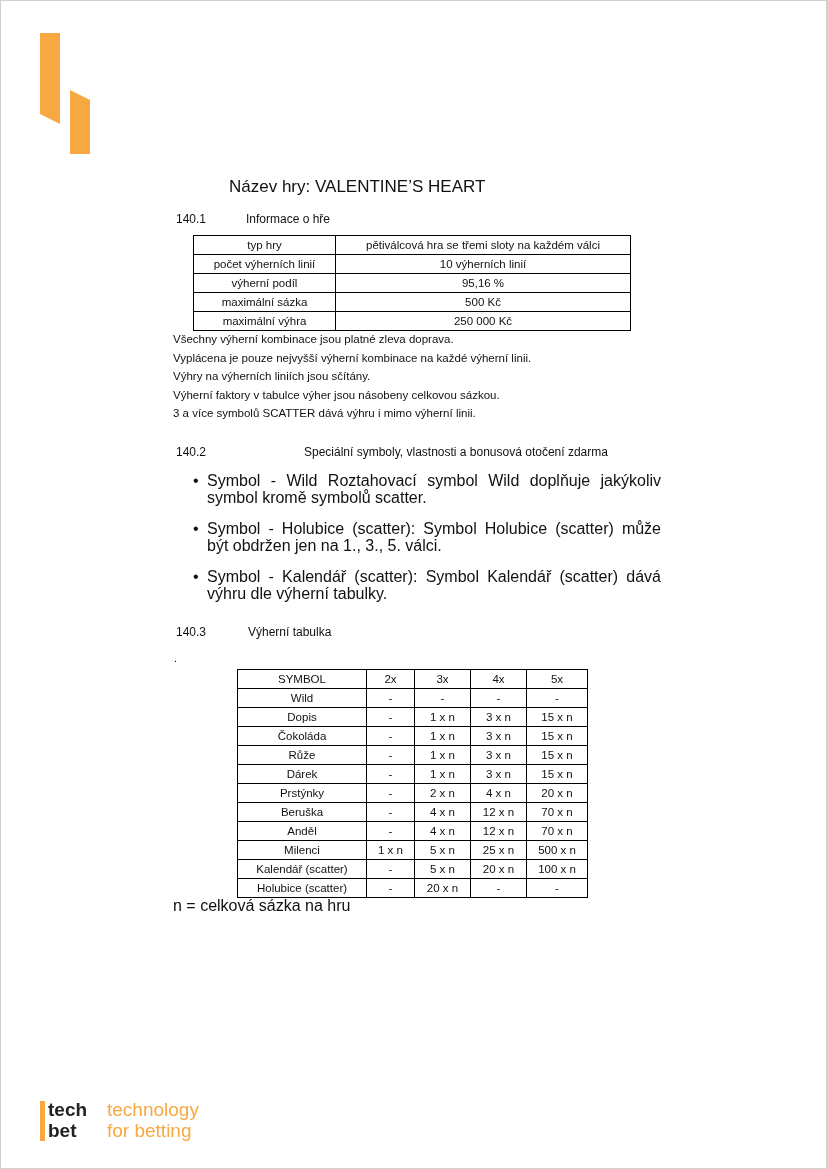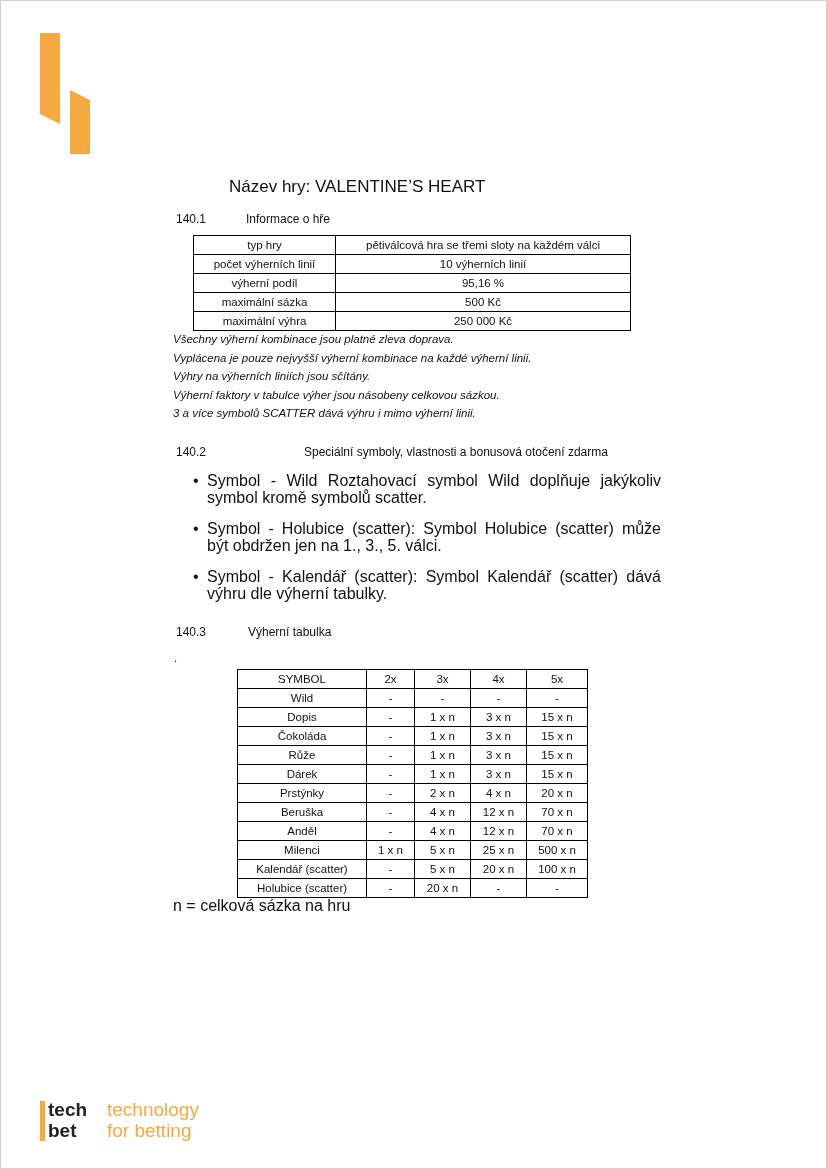--- a/index.html
+++ b/index.html
@@ -8,21 +8,21 @@
   .page-border { position: absolute; left: 0; top: 0; width: 825px; height: 1167px; border: 1px solid #d0d0d0; }
   .logo-top { position: absolute; left: 40px; top: 33px; width: 52px; height: 122px; }
   .title { position: absolute; left: 229px; top: 177px; font-size: 17px; }
   .sec-h { position: absolute; font-size: 12px; }
   .sec-h .num { display: inline-block; }
   .sec-h .txt { position: absolute; white-space: nowrap; text-align: center; }
   table { border-collapse: collapse; position: absolute; font-size: 11.5px; }
   td { border: 1px solid #000; text-align: center; padding: 0; height: 18px; line-height: 18px; white-space: nowrap; }
   .info-table { left: 193px; top: 235px; width: 438px; }
   .info-table td:first-child { width: 141px; text-align: center; }
-  .paras { position: absolute; left: 173px; top: 330px; font-size: 11.5px; line-height: 18.5px; font-style: italic; }
+  .paras { position: absolute; left: 173px; top: 330px; font-size: 11.5px; line-height: 18.5px; }
   .paras p { margin: 0; }
   .bullets { position: absolute; left: 193px; top: 472px; width: 468px; font-size: 16px; line-height: 17px; margin: 0; padding: 0; list-style: none; }
   .bullets li { position: relative; padding-left: 14px; margin-bottom: 14px; text-align: justify; }
   .bullets li::before { content: "•"; position: absolute; left: 0; top: 0; }
   .dot { position: absolute; left: 174px; top: 652px; font-size: 11px; }
   .pay-table { left: 237px; top: 669px; width: 351px; }
   .pay-table td:nth-child(1) { width: 128px; }
   .pay-table td:nth-child(2) { width: 47px; }
   .pay-table td:nth-child(3) { width: 55px; }
   .pay-table td:nth-child(4) { width: 55px; }

